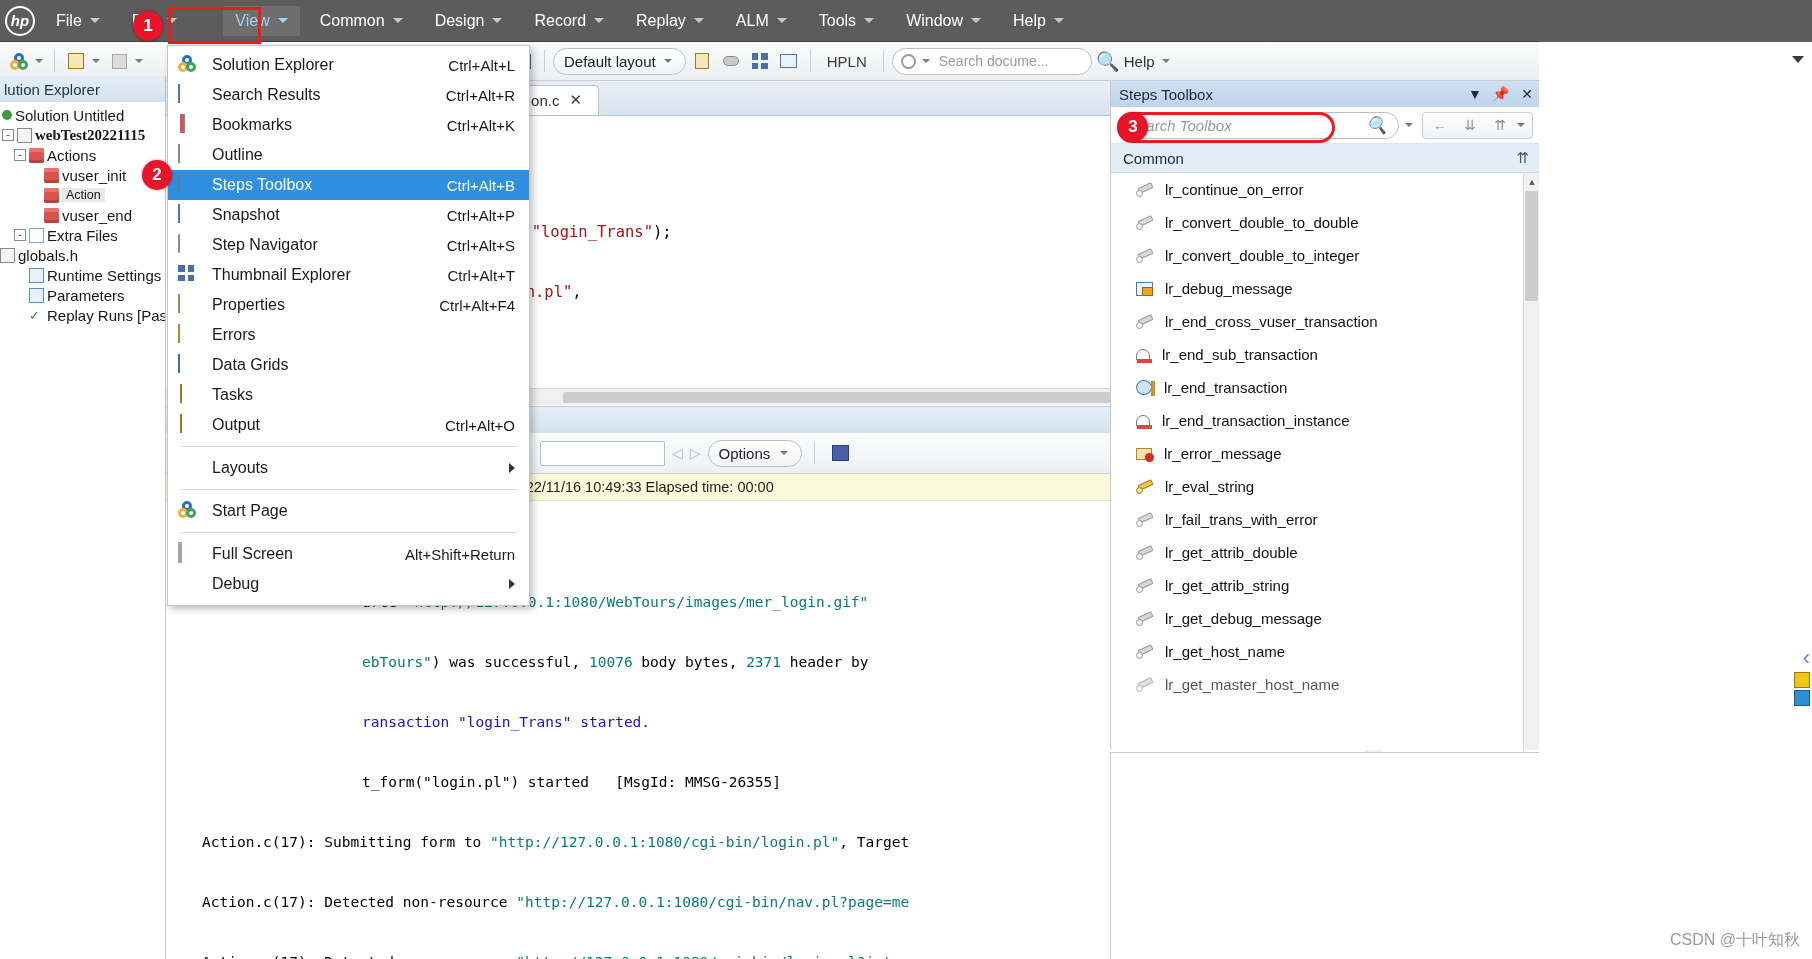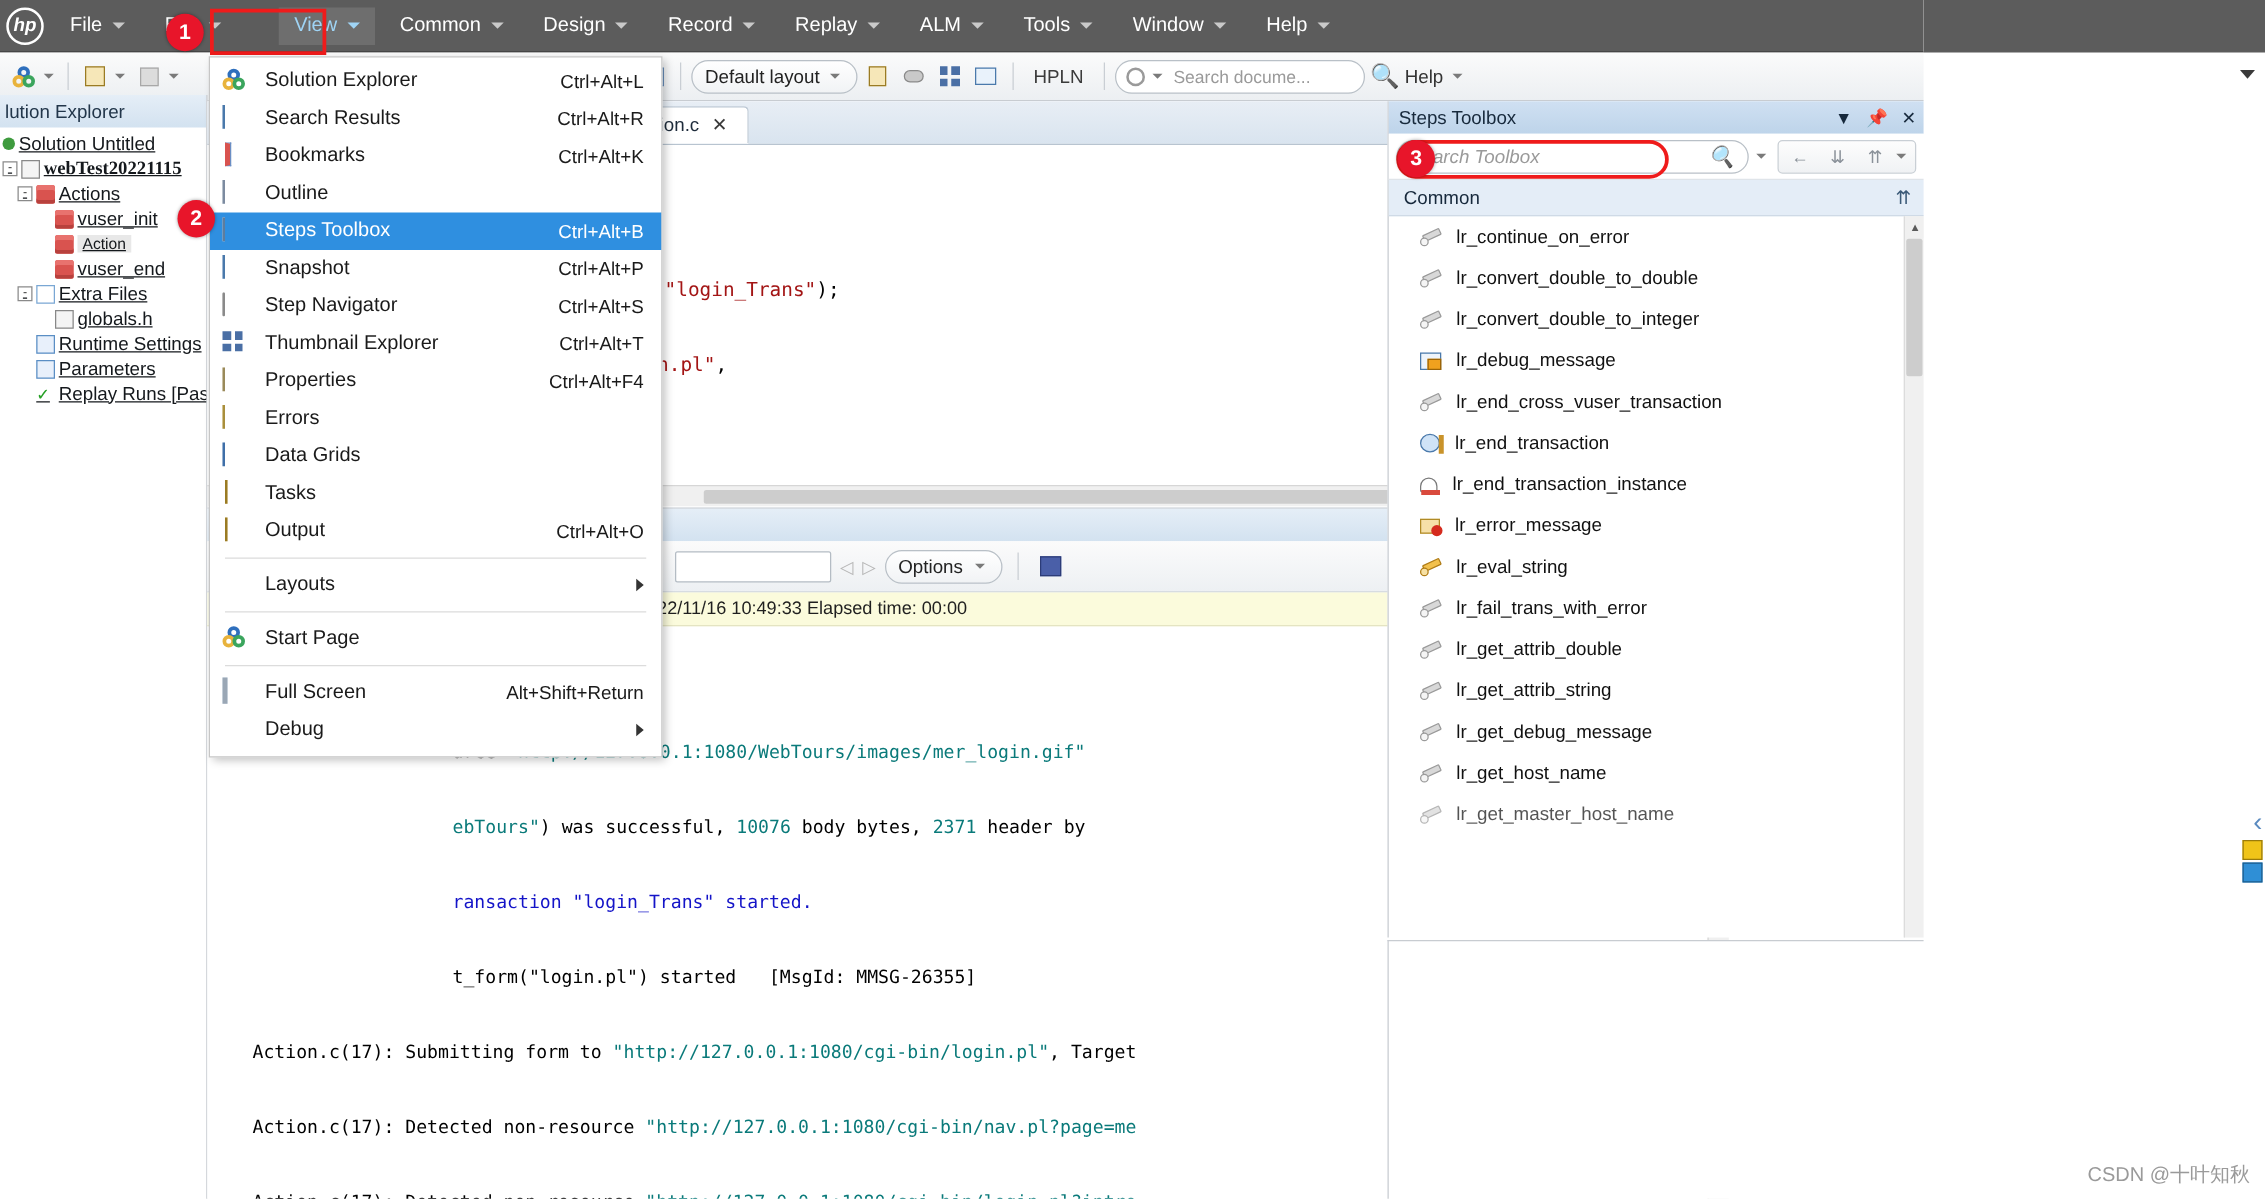--- a/index.html
+++ b/index.html
@@ -79,21 +79,21 @@
   
   .left-panel{
     position:absolute; left:0; top:76px; width:166px; bottom:0;
     background:#ffffff; border-right:1px solid #c8ccd1; overflow:hidden;
   }
   .lp-head{
     height:26px; background:linear-gradient(#e5eef7,#d3e2f0);
     display:flex;align-items:center; padding-left:4px;
     font-size:15px; color:#22364a;
   }
-  .tree{ padding:3px 0 0 0; font-size:15px; color:#14181c;text-decoration:underline; }
+  .tree{ padding:3px 0 0 0; font-size:15px; color:#14181c; }
   .tnode{ display:flex;align-items:center; height:20px; white-space:nowrap; gap:3px;}
   .tw{ width:12px;height:12px;border:1px solid #8a8a8a;background:#fff;
        font-size:10px;line-height:10px;text-align:center;color:#333;flex:0 0 auto;}
   .ic{width:15px;height:15px;flex:0 0 auto;display:inline-block;}
   .ic-brick{background:#d9534f;border-radius:2px;
      box-shadow:inset 0 4px 0 #e8726e, inset 0 -3px 0 #b8413d;}
   .ic-doc{background:#fff;border:1px solid #7aa7d4;}
   .ic-green{width:10px;height:10px;border-radius:50%;background:#3e9b3e;}
   .ic-page{background:#f4f4f4;border:1px solid #888;}
   .ic-blue{background:#e8f0fb;border:1px solid #5a8ec4;}
@@ -459,21 +459,21 @@
       <span class="ic ic-brick"></span>
       <span>vuser_end</span>
     </div>
 
     <div class="tnode" style="padding-left:14px;">
       <span class="tw">-</span>
       <span class="ic ic-doc"></span>
       <span>Extra Files</span>
     </div>
 
-    <div class="tnode" style="padding-left:44px;">
+    <div class="tnode" style="">
       <span class="ic ic-page"></span>
       <span>globals.h</span>
     </div>
 
     <div class="tnode" style="padding-left:29px;">
       <span class="ic ic-blue"></span>
       <span>Runtime Settings</span>
     </div>
 
     <div class="tnode" style="padding-left:29px;">
@@ -636,20 +636,24 @@
       </div>
     <div class="rp-item">
         <span class="ti ti-dbg"></span>
         <span>lr_debug_message</span>
       </div>
     <div class="rp-item">
         <span class="ti ti-pencil"></span>
         <span>lr_end_cross_vuser_transaction</span>
       </div>
     <div class="rp-item">
+        <span class="ti ti-bell"></span>
+        <span>lr_end_sub_transaction</span>
+      </div>
+    <div class="rp-item">
         <span class="ti ti-clock"></span>
         <span>lr_end_transaction</span>
       </div>
     <div class="rp-item">
         <span class="ti ti-bell"></span>
         <span>lr_end_transaction_instance</span>
       </div>
     <div class="rp-item">
         <span class="ti ti-err"></span>
         <span>lr_error_message</span>

